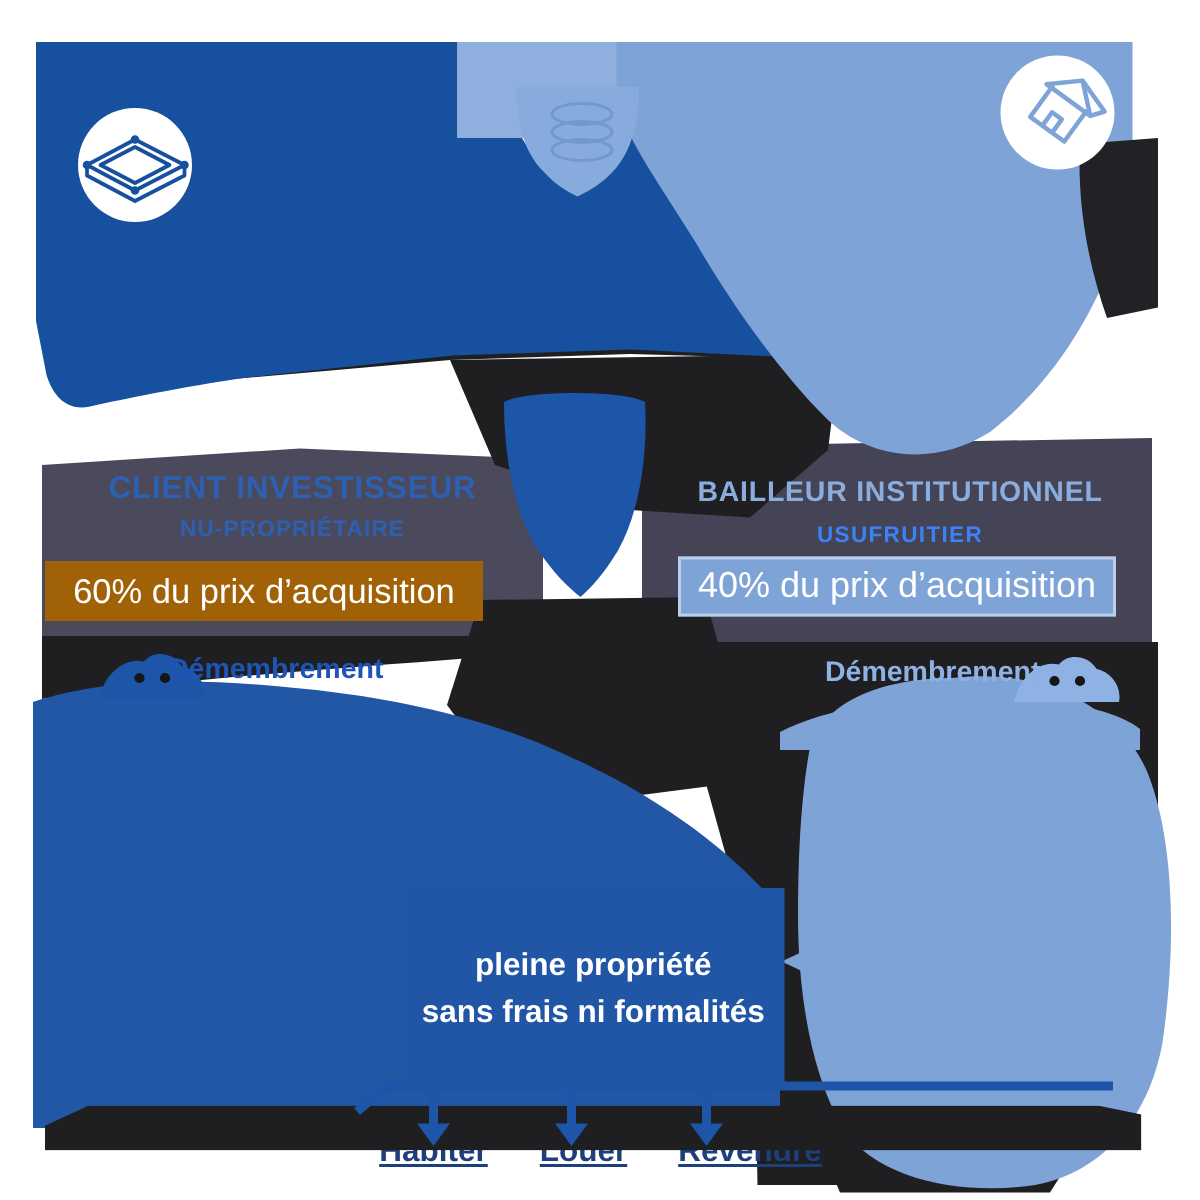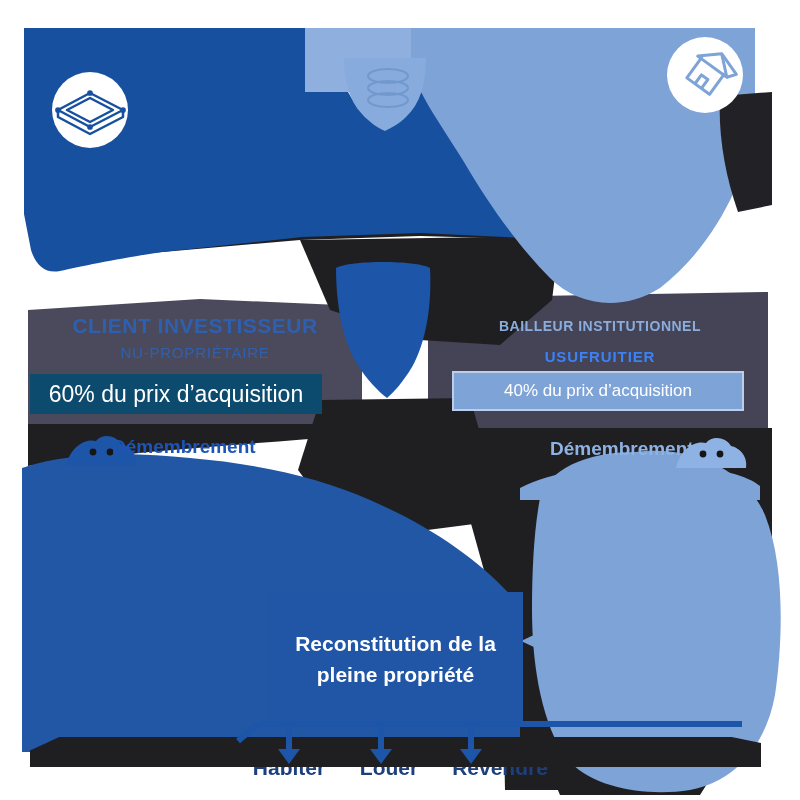--- a/index.html
+++ b/index.html
@@ -6,33 +6,33 @@
   body{
     width:800px;height:800px;position:relative;overflow:hidden;
     background:#ffffff;
     font-family:"Liberation Sans", sans-serif;
   }
   .abs{position:absolute;}
   svg{display:block;}
   #blobs{position:absolute;left:0;top:0;z-index:0;}
   .txt{position:absolute;z-index:20;text-align:center;}
   .investor-title{left:30px;top:314px;width:330px;font-size:21px;font-weight:bold;letter-spacing:.5px;color:#2e60b2;}
-  .investor-role{left:30px;top:344px;width:330px;font-size:15px;font-weight:normal;letter-spacing:.8px;color:#2e60b2;}
-  .bar60{left:30px;top:374px;width:292px;height:40px;line-height:40px;background:#0c4a6e;color:#fff;font-size:23px;z-index:20;text-align:center;}
-  .institution-title{left:434px;top:318px;width:332px;font-size:14px;font-weight:bold;letter-spacing:.5px;color:#8aadde;}
+  .investor-role{left:30px;top:344px;width:330px;font-size:15px;font-weight:bold;letter-spacing:.8px;color:#2e60b2;}
+  .bar60{left:30px;top:374px;width:292px;height:40px;line-height:40px;background:#a16207;color:#fff;font-size:23px;z-index:20;text-align:center;}
+  .institution-title{left:434px;top:318px;width:332px;font-size:19px;font-weight:bold;letter-spacing:.5px;color:#8aadde;}
   .institution-role{left:434px;top:348px;width:332px;font-size:15px;font-weight:bold;letter-spacing:.9px;color:#3b82f6;}
-  .bar40{left:452px;top:371px;width:288px;height:36px;line-height:36px;background:#7ea3d7;border:2px solid #bcceea;color:#fff;font-size:17px;z-index:20;text-align:center;}
+  .bar40{left:452px;top:371px;width:288px;height:36px;line-height:36px;background:#7ea3d7;border:2px solid #bcceea;color:#fff;font-size:24px;z-index:20;text-align:center;}
   .dem-left{left:112px;top:436px;width:160px;font-size:19px;font-weight:600;color:#1e55b4;text-align:left;}
   .dem-right{left:550px;top:438px;width:160px;font-size:19px;font-weight:600;color:#8fb2e4;text-align:left;}
   .recon-box{
     left:268px;top:592px;width:255px;height:134px;background:#2156a6;z-index:15;
     display:flex;flex-direction:column;justify-content:center;align-items:center;
     color:#ffffff;font-size:21px;line-height:31px;font-weight:600;text-align:center;
   }
-  .outcome{top:756px;width:100px;font-size:21px;font-weight:bold;color:#1d3f7c;z-index:25;}
+  .outcome{top:756px;width:100px;font-size:21px;font-weight:bold;color:#1d3f7c;z-index:25;text-decoration:underline;}
   .outcome.o1{left:239px;}
   .outcome.o2{left:339px;}
   .outcome.o3{left:450px;}
   .occlusion-band{
     left:30px;top:737px;width:731px;height:30px;background:#1f1f22;z-index:30;
     clip-path:polygon(0 45%,4% 0,96% 0,100% 20%,100% 100%,0 100%);
   }
   #connector{position:absolute;left:0;top:0;z-index:40;}
 </style>
 </head>
@@ -128,22 +128,22 @@
 <div class="abs bar60">60% du prix d’acquisition</div>
 
 <div class="txt institution-title">BAILLEUR INSTITUTIONNEL</div>
 <div class="txt institution-role">USUFRUITIER</div>
 <div class="abs bar40">40% du prix d’acquisition</div>
 
 <div class="txt dem-left">Démembrement</div>
 <div class="txt dem-right">Démembrement</div>
 
 <div class="abs recon-box">
-  <span>Reconstitution de la</span>
   <span>pleine propriété</span>
+  <span>sans frais ni formalités</span>
 </div>
 
 <div class="txt outcome o1">Habiter</div>
 <div class="txt outcome o2">Louer</div>
 <div class="txt outcome o3">Revendre</div>
 
 <div class="abs occlusion-band"></div>
 
 <svg id="connector" width="800" height="800" viewBox="0 0 800 800">
   <g stroke="#1d55a8" stroke-width="6" fill="none">

